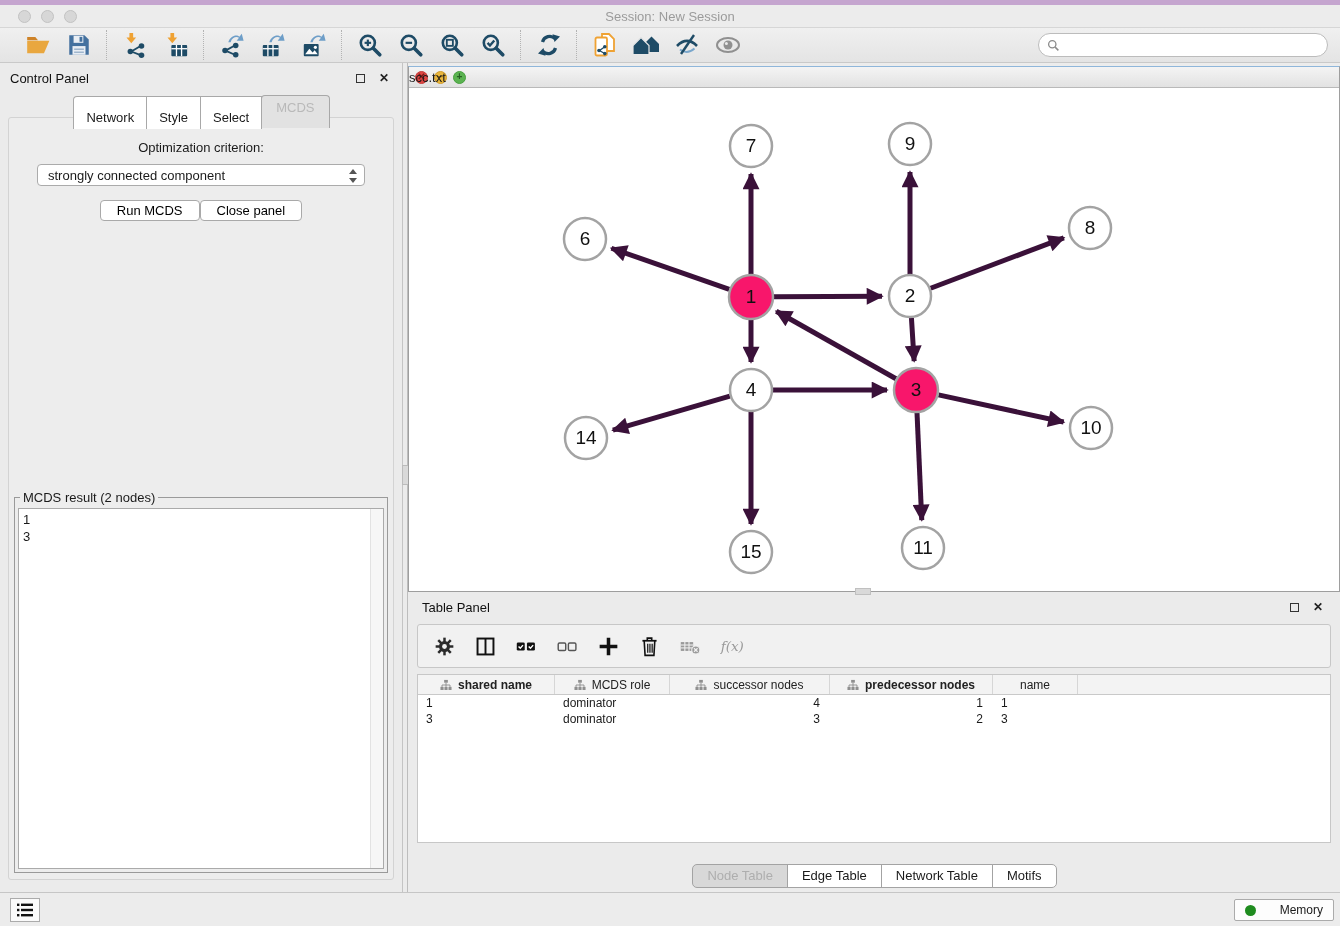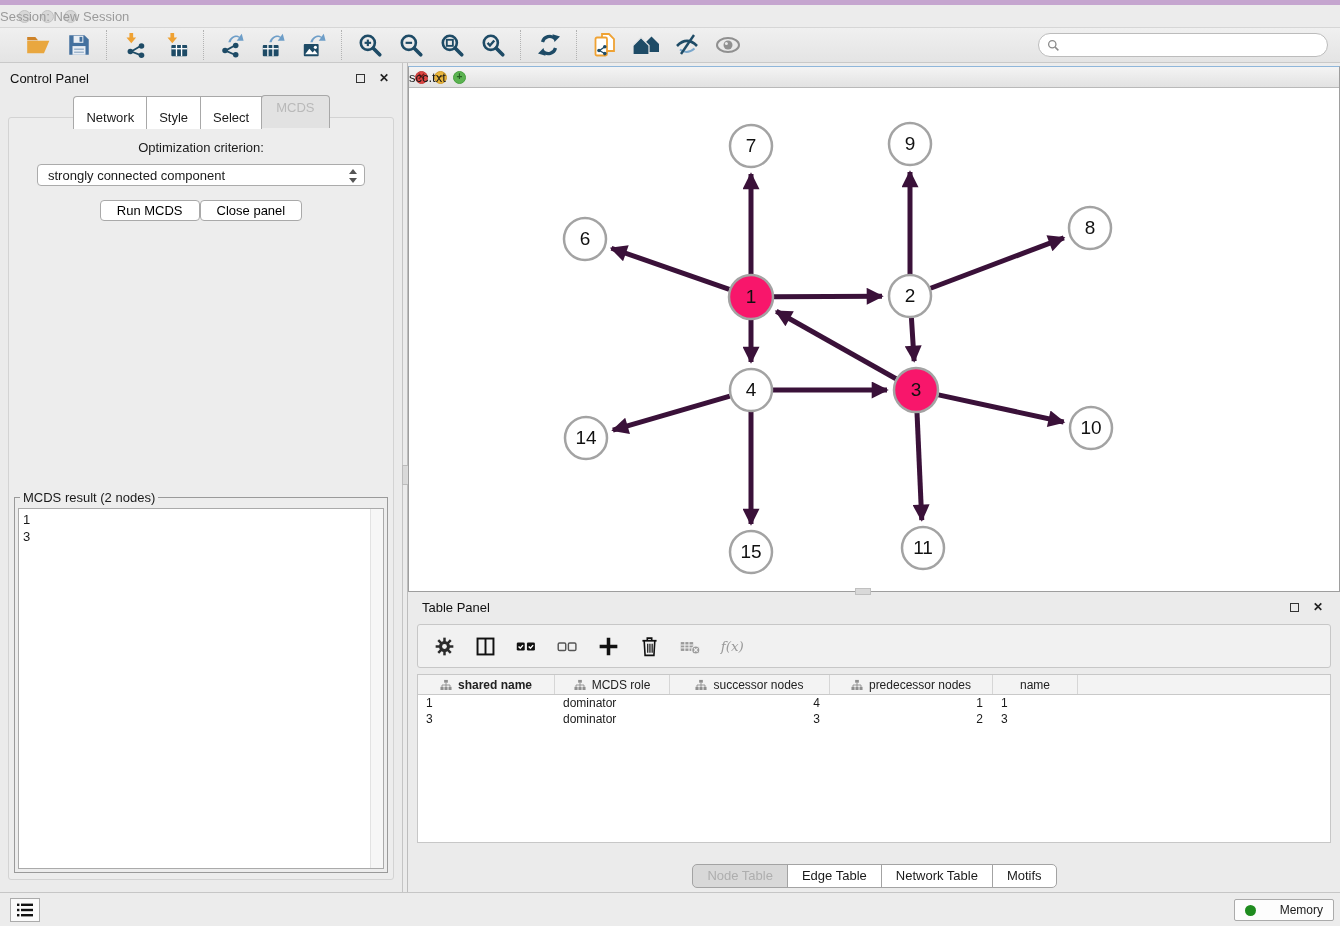--- a/index.html
+++ b/index.html
@@ -5,21 +5,21 @@
   * { margin:0; padding:0; box-sizing:border-box; }
   html,body { width:1340px; height:926px; overflow:hidden; }
   body { font-family:"Liberation Sans", sans-serif; font-size:13px; color:#1a1a1a; background:#ececec; }
   #app { position:relative; width:1340px; height:926px; background:#ececec; }
 
   
   #top-strip { position:absolute; left:0; top:0; width:1340px; height:5px; background:#c5a5cf; }
   #titlebar { position:absolute; left:0; top:5px; width:1340px; height:23px; background:#ececec; border-bottom:1px solid #d6d6d6; }
   .mac-dots { position:absolute; left:18px; top:5px; display:flex; gap:10px; }
   .mac-dot { width:13px; height:13px; border-radius:50%; background:#d7d7d7; border:1px solid #c2c2c2; }
-  #window-title { position:absolute; left:0; right:0; top:4px; color:#9b9b9b; font-size:13px; }
+  #window-title { position:absolute; left:0; right:0; top:4px; text-align:center; color:#9b9b9b; font-size:13px; }
 
   #toolbar { position:absolute; left:0; top:28px; width:1340px; height:35px;
              background:linear-gradient(#f0f0f0,#e4e4e4); border-bottom:1px solid #c9c9c9;
              display:flex; align-items:center; padding-left:10px; }
   .tgroup { display:flex; align-items:center; gap:14px; padding:0 14px; border-right:1px dotted #b3b3b3; height:30px; }
   .tgroup.last { border-right:none; }
   .tbtn { width:27px; height:27px; display:flex; align-items:center; justify-content:center; cursor:pointer; }
   .tbtn svg { width:26px; height:26px; }
   #toolbar-search { position:absolute; right:12px; top:5px; width:290px; height:24px; background:#fff;
                     border:1px solid #bcbcbc; border-radius:12px; display:flex; align-items:center; padding-left:8px; }
@@ -477,21 +477,21 @@
               <g fill="#8f8f8f">
                 <rect x="4.5" y="0.5" width="4" height="3"></rect>
                 <rect x="0.5" y="8" width="3.4" height="3.4"></rect>
                 <rect x="4.8" y="8" width="3.4" height="3.4"></rect>
                 <rect x="9.2" y="8" width="3.3" height="3.4"></rect>
               </g>
               <path d="M6.5 3.5v2.5M2.2 8V6h8.6v2M6.5 6v2" stroke="#8f8f8f" stroke-width="1" fill="none"></path>
             </svg>
             <span>successor nodes</span>
           </div>
-          <div class="dt-hcell" style="width: 163px;">
+          <div class="dt-hcell" style="width: 163px; font-weight: bold;">
             <svg viewBox="0 0 13 12">
               <g fill="#8f8f8f">
                 <rect x="4.5" y="0.5" width="4" height="3"></rect>
                 <rect x="0.5" y="8" width="3.4" height="3.4"></rect>
                 <rect x="4.8" y="8" width="3.4" height="3.4"></rect>
                 <rect x="9.2" y="8" width="3.3" height="3.4"></rect>
               </g>
               <path d="M6.5 3.5v2.5M2.2 8V6h8.6v2M6.5 6v2" stroke="#8f8f8f" stroke-width="1" fill="none"></path>
             </svg>
             <span>predecessor nodes</span>

